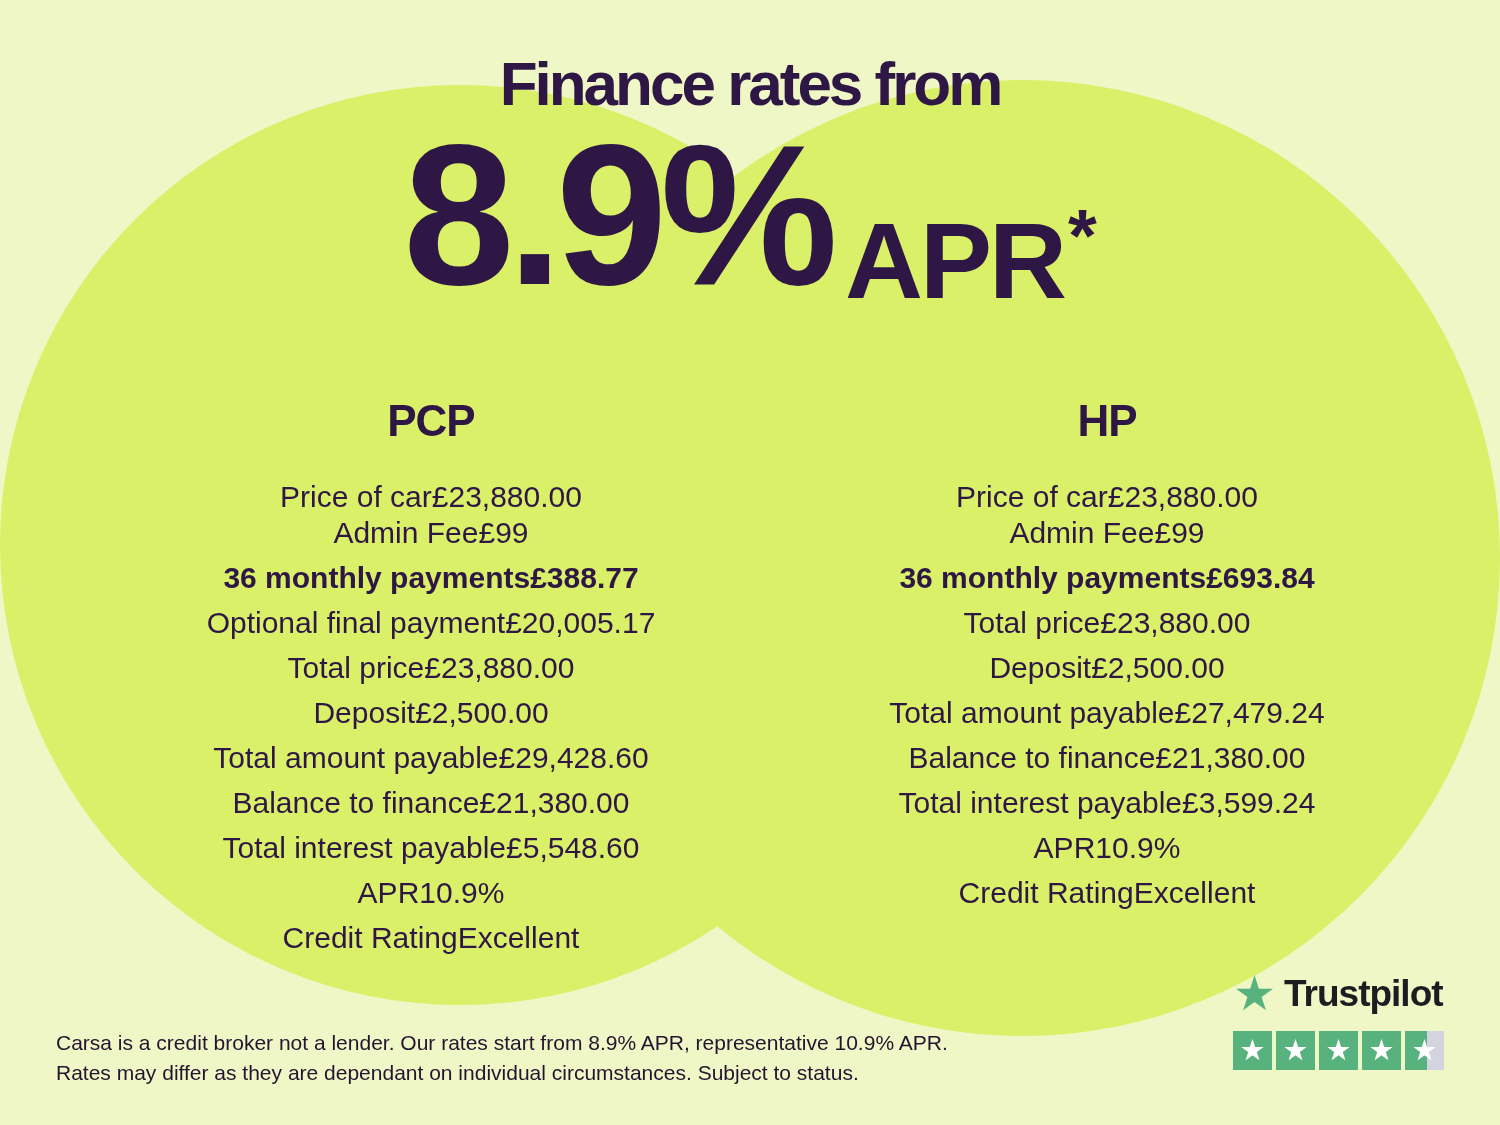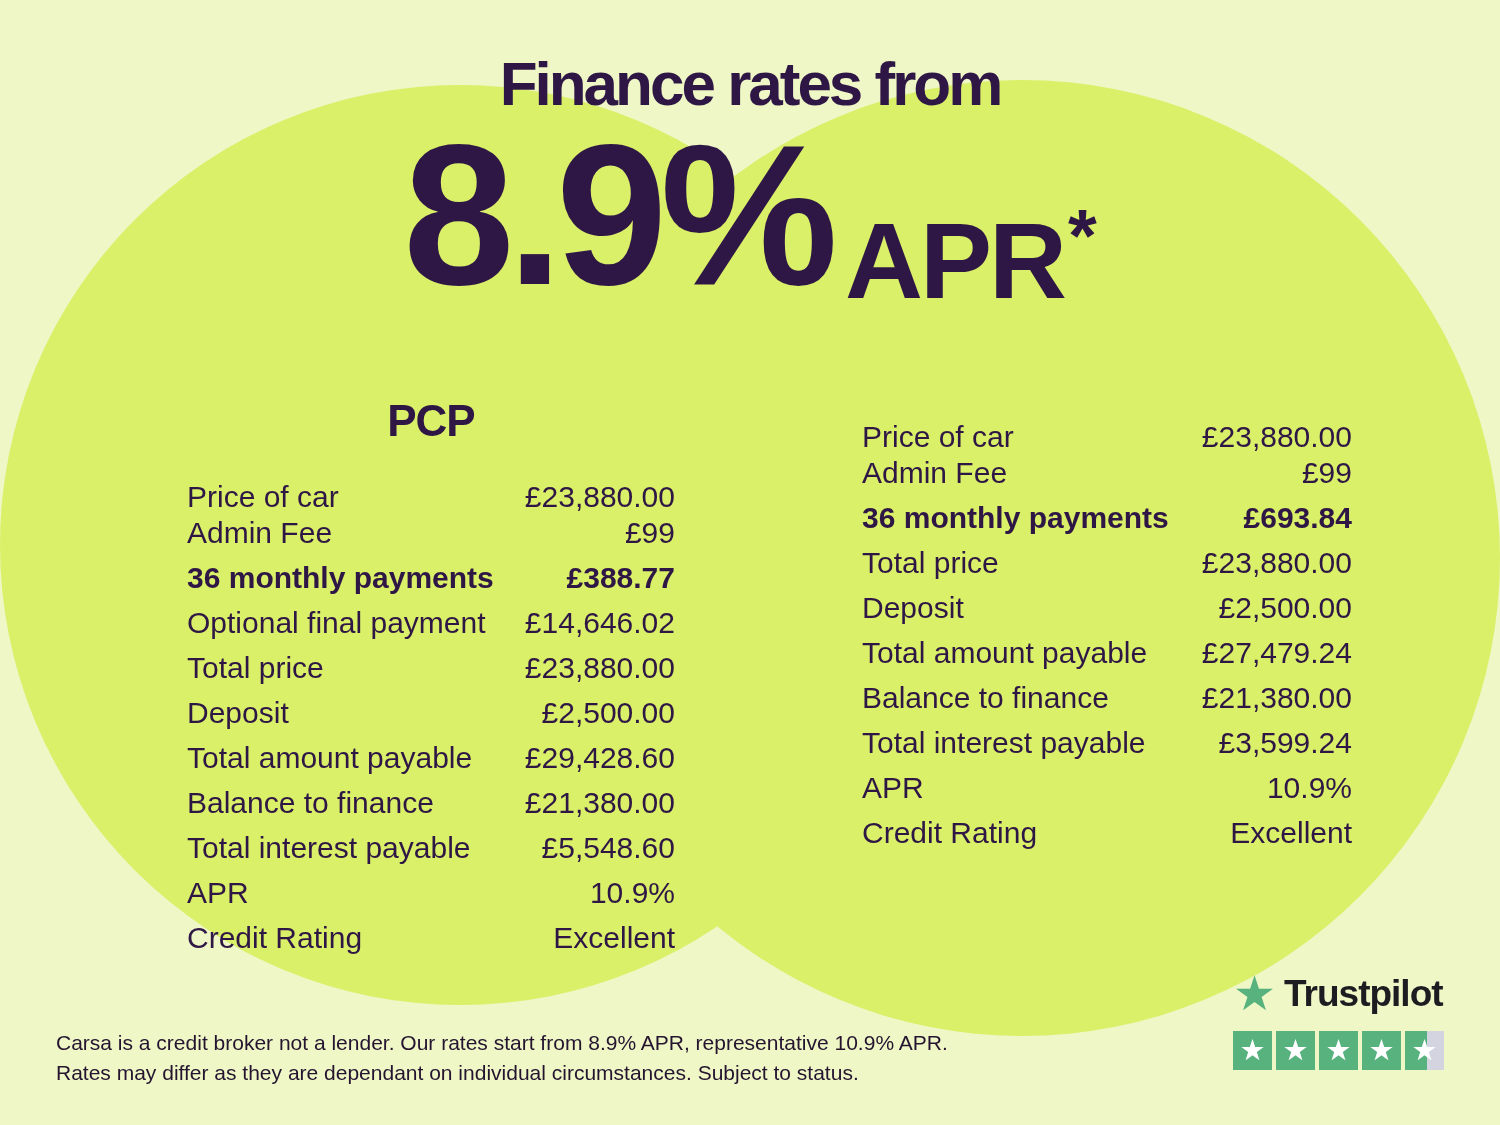--- a/index.html
+++ b/index.html
@@ -50,21 +50,21 @@
   .col{position:absolute;top:391px;}
   .col.pcp{left:187px;width:488px;}
   .col.hp{left:862px;width:490px;}
   .col .heading{
     margin:0;text-align:center;
     font-size:44px;font-weight:800;letter-spacing:-1px;line-height:60px;
     color:var(--ink,#2f1745);
   }
   .rows{margin-top:28px;}
   .row{
-    display:flex;justify-content:space-between;align-items:center;
+    display:flex;justify-content:center;align-items:center;
     height:45px;font-size:30px;white-space:nowrap;
     color:var(--ink,#2f1745);
   }
   .row.tight{height:36px;}
   .row.bold{font-weight:bold;margin-top:4px;}
 
   .disclaimer{
     position:absolute;left:56px;top:1028px;
     font-size:21px;line-height:30px;
     color:#241430;
@@ -121,21 +121,21 @@
           <div class="row tight">
     <span>Admin Fee</span>
     <span>£99</span>
   </div>
           <div class="row bold">
     <span>36 monthly payments</span>
     <span>£388.77</span>
   </div>
           <div class="row">
     <span>Optional final payment</span>
-    <span>£14,646.02</span>
+    <span>£20,005.17</span>
   </div>
           <div class="row">
     <span>Total price</span>
     <span>£23,880.00</span>
   </div>
           <div class="row">
     <span>Deposit</span>
     <span>£2,500.00</span>
   </div>
           <div class="row">
@@ -155,20 +155,21 @@
     <span>10.9%</span>
   </div>
           <div class="row">
     <span>Credit Rating</span>
     <span>Excellent</span>
   </div>
         </div>
     </div>
 
     <div class="col hp">
+      <h2 class="heading">HP</h2>
       <div class="rows">
           <div class="row tight">
     <span>Price of car</span>
     <span>£23,880.00</span>
   </div>
           <div class="row tight">
     <span>Admin Fee</span>
     <span>£99</span>
   </div>
           <div class="row bold">

